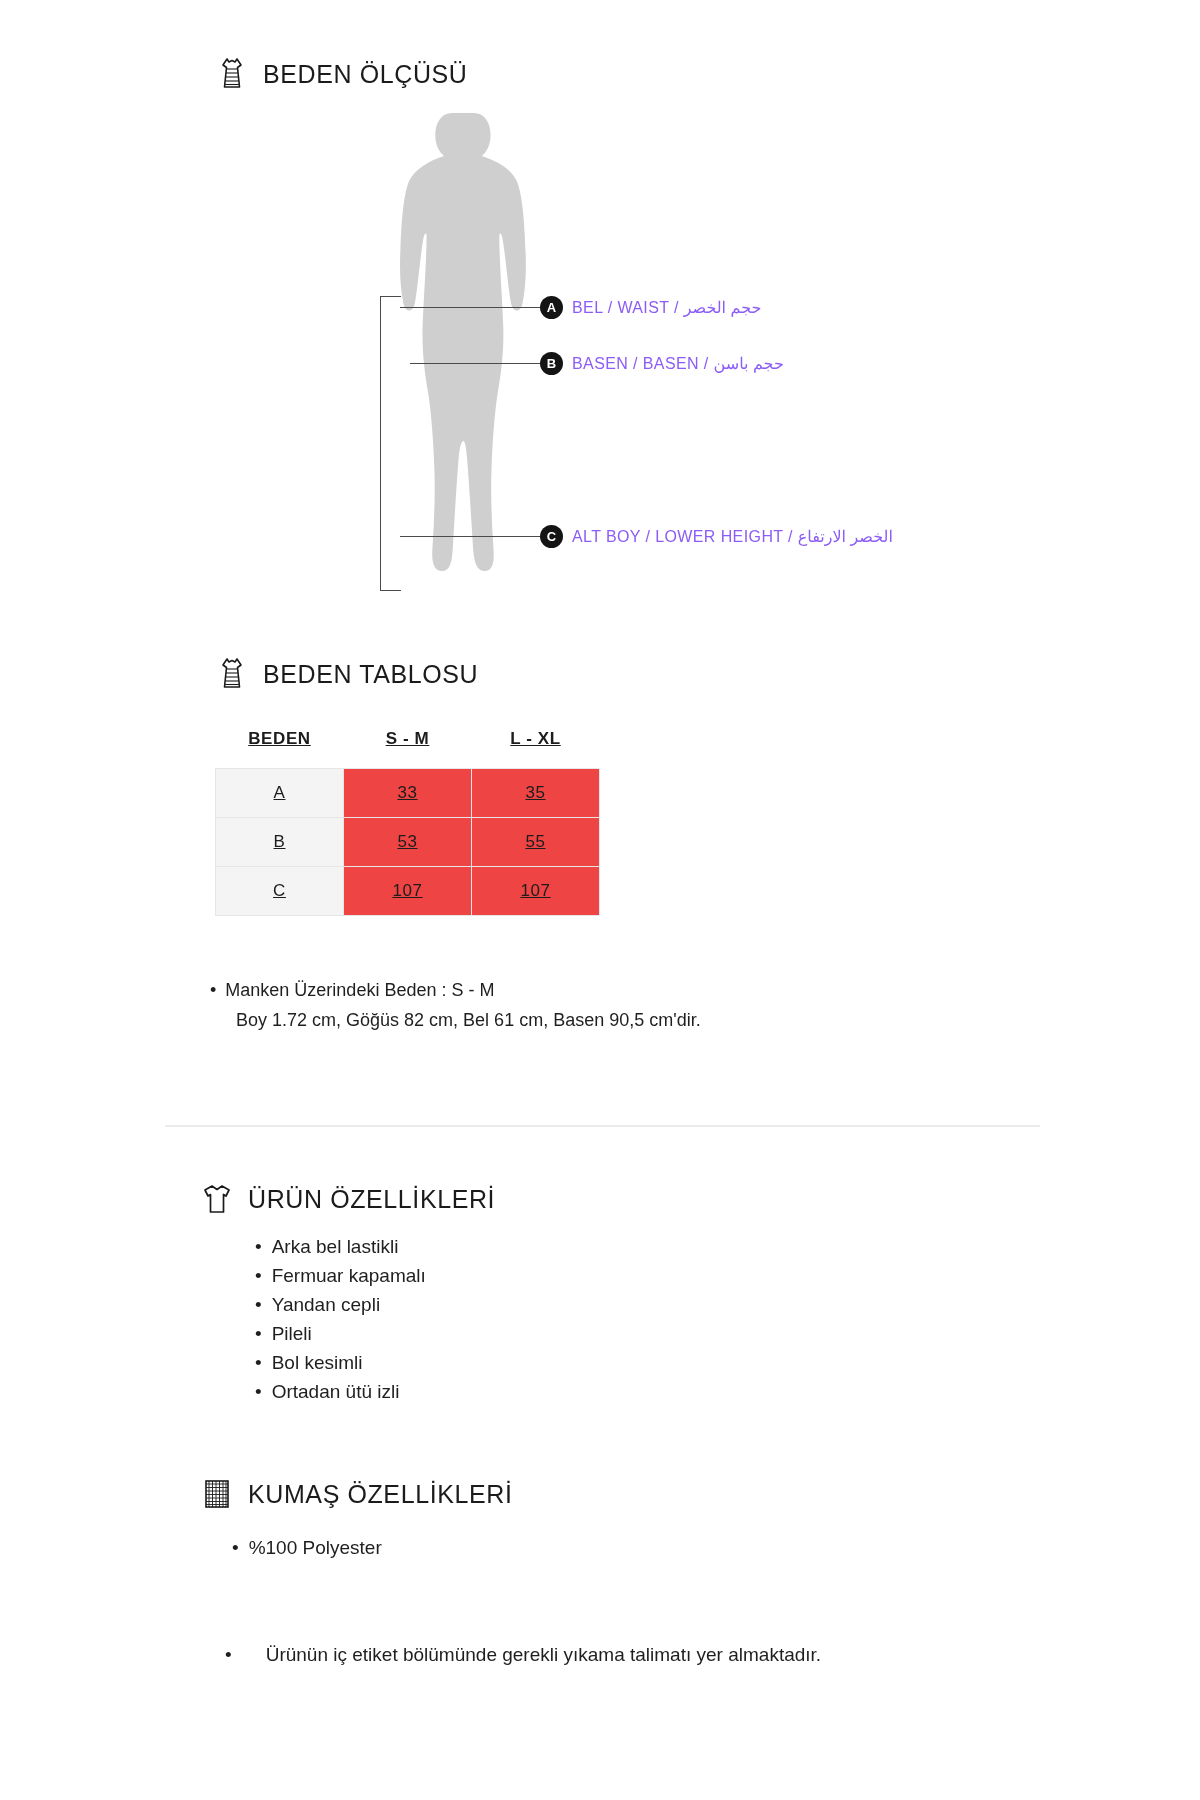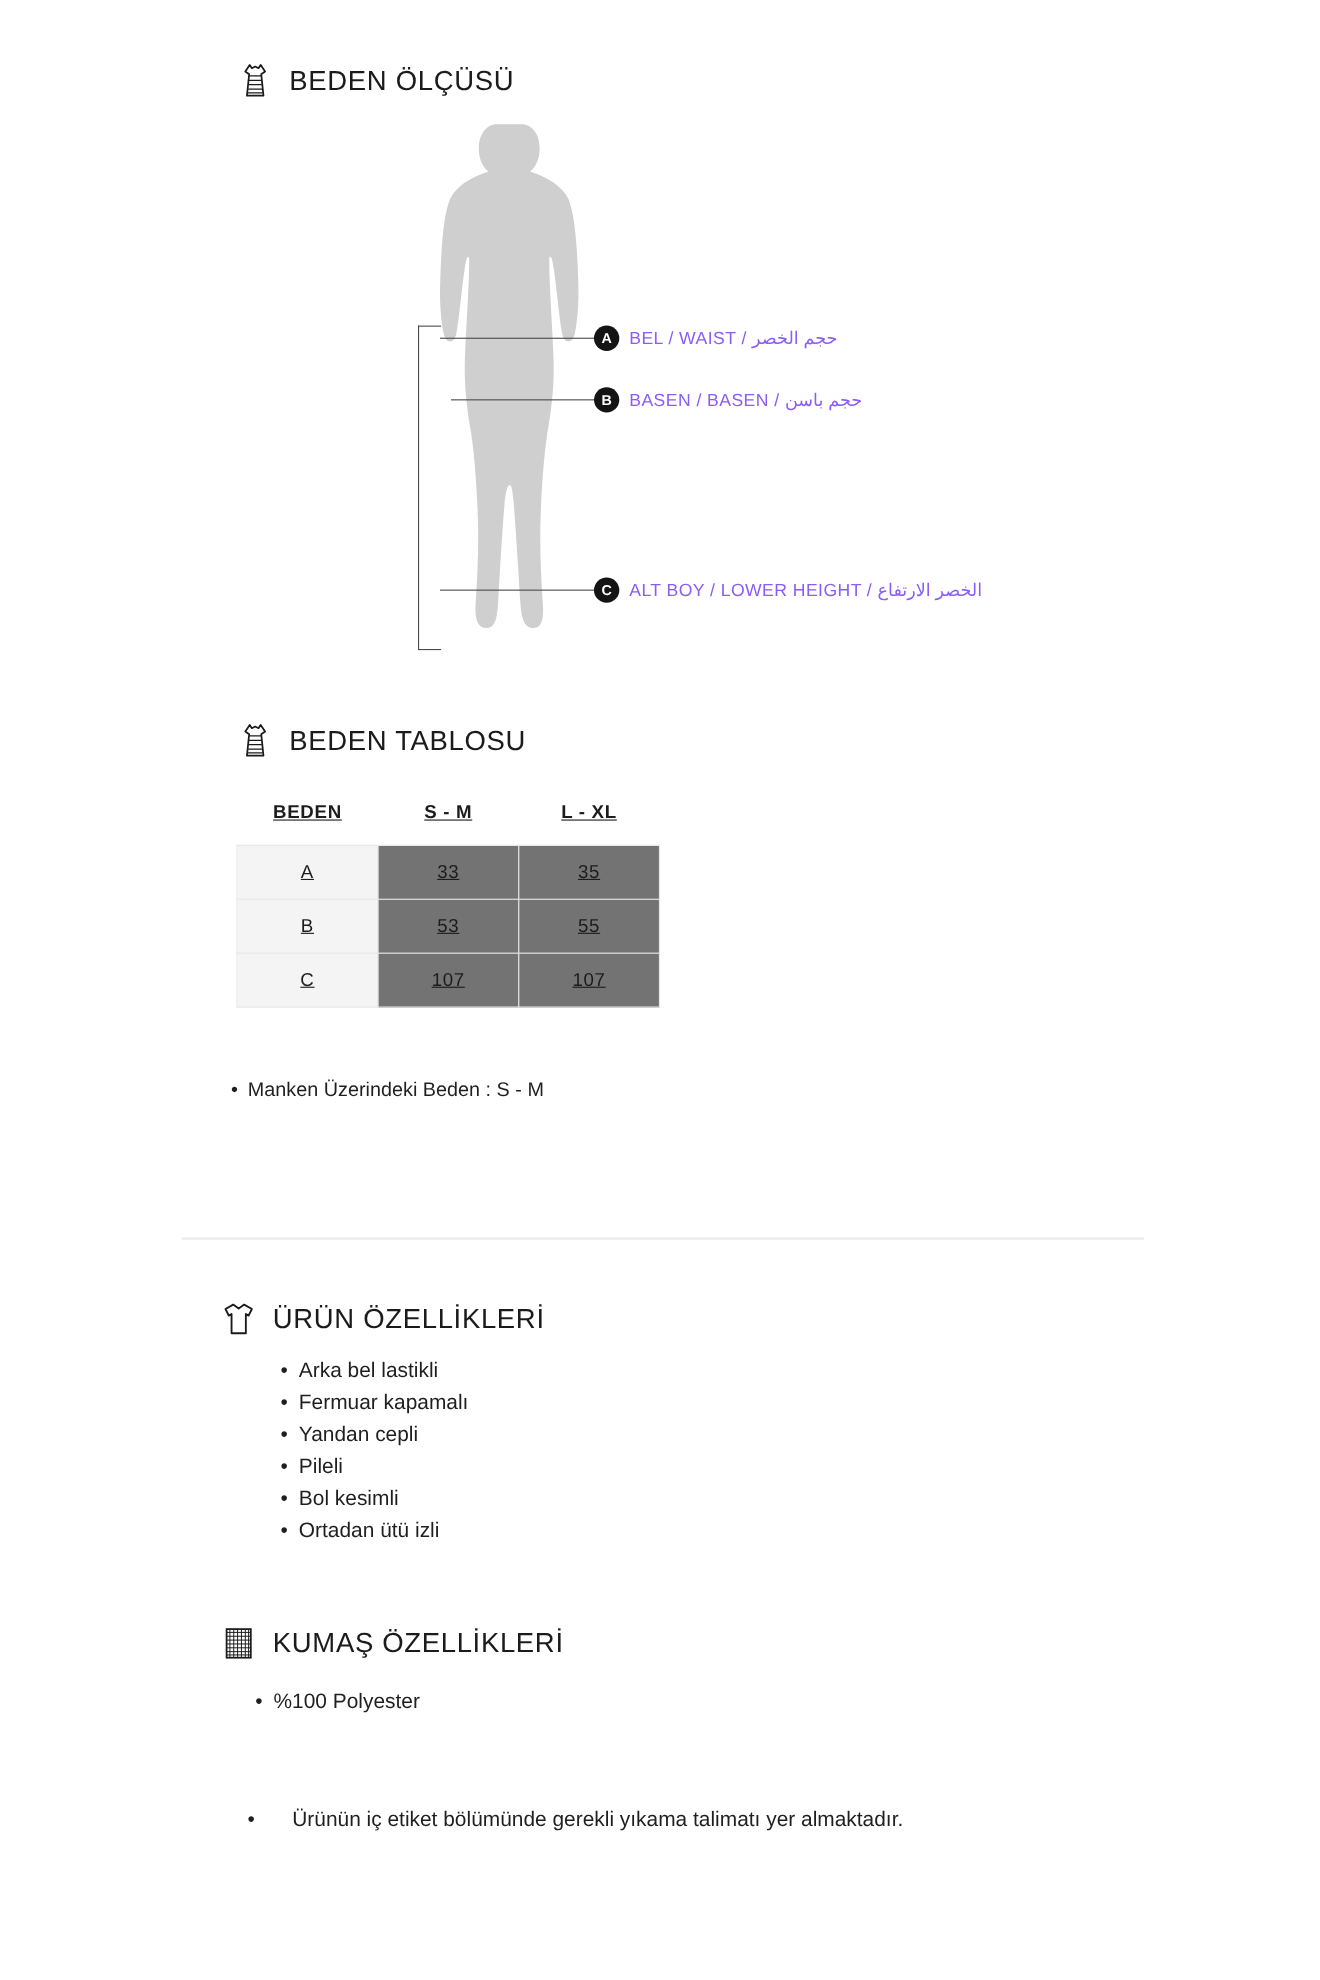--- a/index.html
+++ b/index.html
@@ -124,21 +124,21 @@
     letter-spacing: 0.6px;
     text-decoration: underline;
   }
   table.size-table thead th {
     border: none;
     font-weight: 700;
     padding-bottom: 6px;
   }
   table.size-table tbody td {
     border: 1px solid #e6e6e6;
-    background: #737373;
+    background: #ef4444;
   }
   table.size-table tbody td.row-head {
     background: #f4f4f4;
   }
 
   
   #model-note {
     position: absolute;
     left: 210px;
     top: 975px;
@@ -365,20 +365,21 @@
   </section>
 
   <div id="model-note">
     <div class="bullet-row">
       <span class="dot">•</span>
       <span>
         <b>Manken Üzerindeki Beden :</b>
         <span>S - M</span>
       </span>
     </div>
+    <div class="sub-line">Boy 1.72 cm, Göğüs  82 cm, Bel 61 cm, Basen 90,5 cm'dir.</div>
   </div>
 
   <div id="divider"></div>
 
   <section id="product-features">
     <div class="section-head">
       <span class="icon-box">
         <svg width="32" height="32" viewBox="0 0 32 32" fill="none">
           <path d="M11 3 L16 6.5 L21 3 L28 7 L25 13 L22.5 11.5 L22.5 29 L9.5 29 L9.5 11.5 L7 13 L4 7 Z" stroke="#1b1b1b" stroke-width="1.7" stroke-linejoin="round" fill="none"></path>
         </svg>

